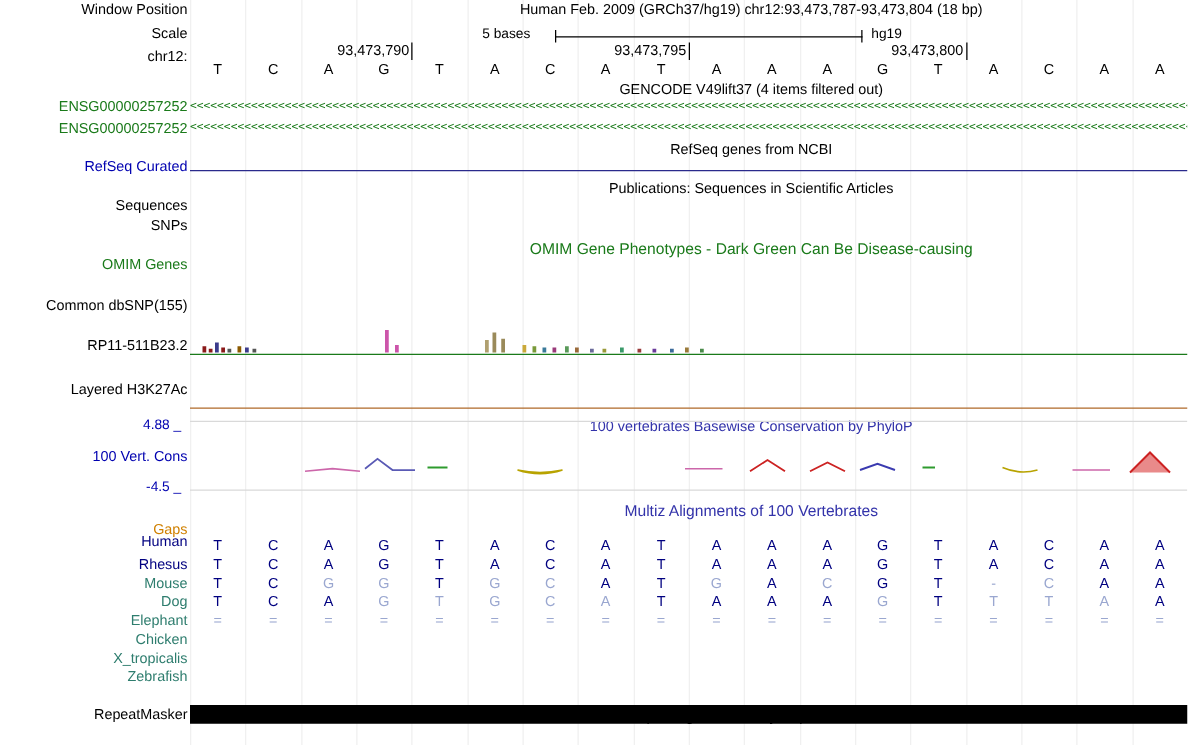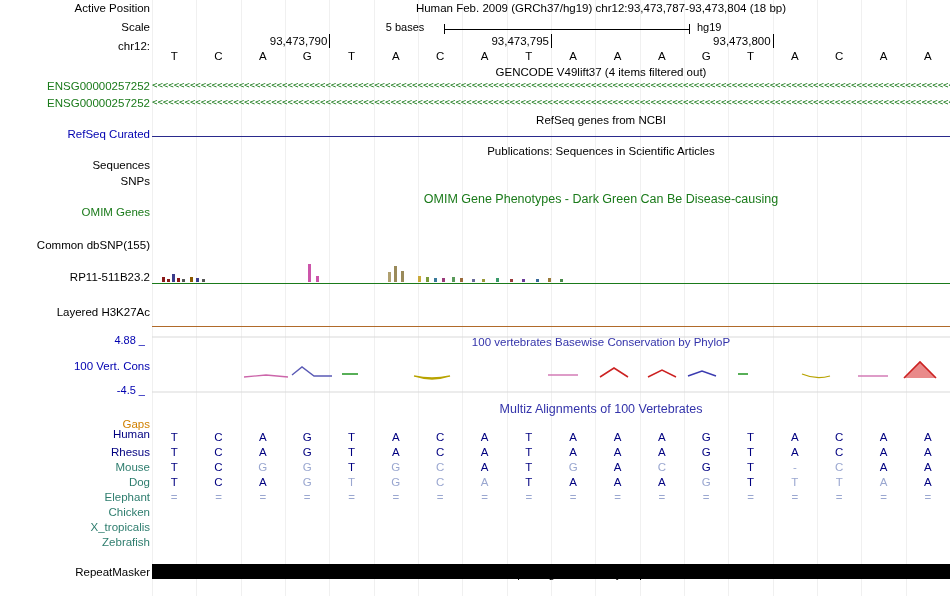--- a/index.html
+++ b/index.html
@@ -68,21 +68,21 @@
       <div class="gridcol" style="left: 595.333px;"></div>
       <div class="gridcol" style="left: 639.667px;"></div>
       <div class="gridcol" style="left: 684px;"></div>
       <div class="gridcol" style="left: 728.333px;"></div>
       <div class="gridcol" style="left: 772.667px;"></div>
       <div class="gridcol" style="left: 817px;"></div>
       <div class="gridcol" style="left: 861.333px;"></div>
       <div class="gridcol" style="left: 905.667px;"></div>
     </div>
 
-  <div class="lbl" style="left:0;top:2px;width:150px;">Active Position</div>
+  <div class="lbl" style="left:0;top:2px;width:150px;">Window Position</div>
   <div class="title-ctr" style="top:2px;">Human Feb. 2009 (GRCh37/hg19)   chr12:93,473,787-93,473,804 (18 bp)</div>
 
   <div class="lbl" style="left:0;top:21px;width:150px;">Scale</div>
   <div class="ctr" style="left:330px;top:21px;width:150px;">5 bases</div>
   <div style="position:absolute;left:697px;top:21px;">hg19</div>
 
   <div class="hline" style="left:444px;top:29px;width:246px;background:#000;"></div>
   <div class="vline" style="left:444px;top:24px;height:10px;background:#000;"></div>
   <div class="vline" style="left:689px;top:24px;height:10px;background:#000;"></div>
 

